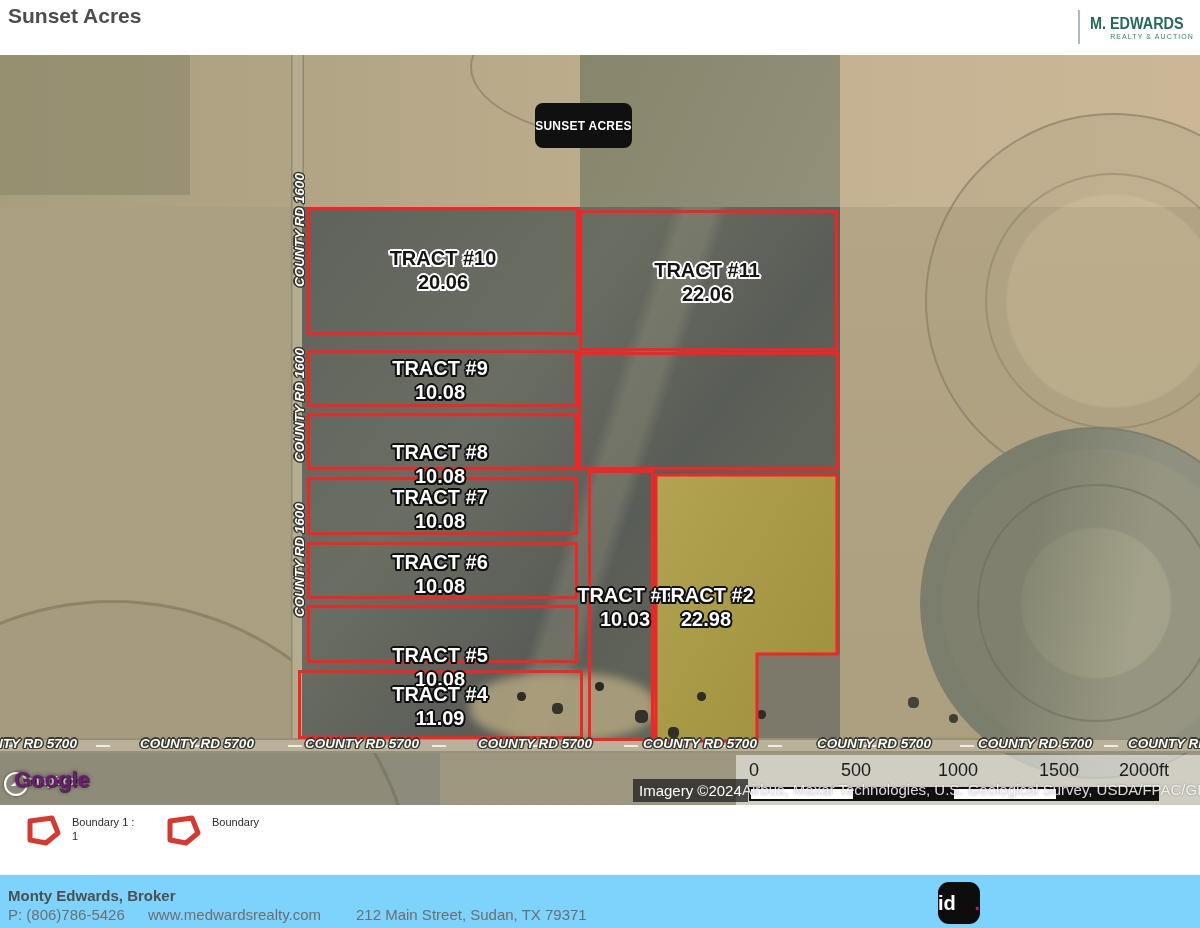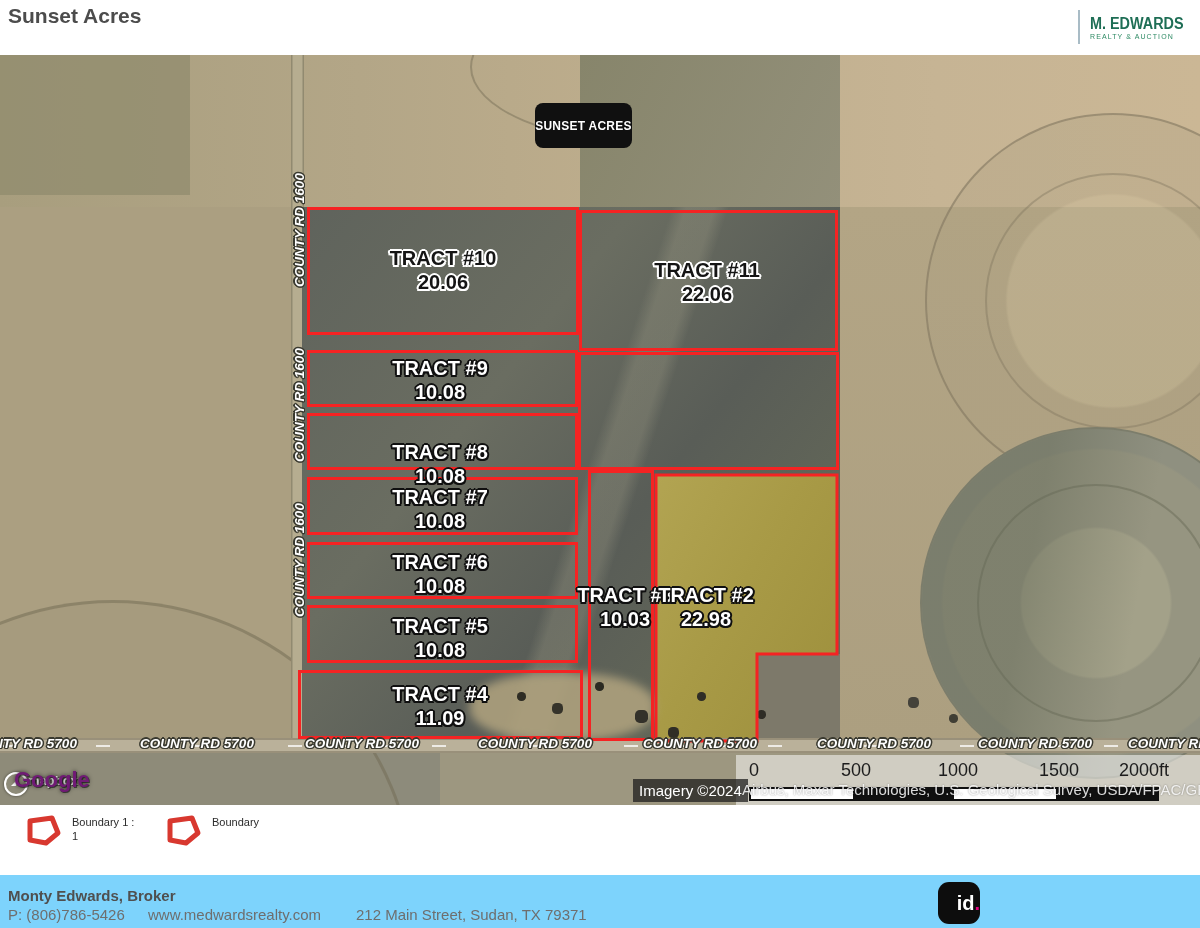--- a/index.html
+++ b/index.html
@@ -14,21 +14,21 @@
   .uc-logo{position:relative;width:120px;height:40px;}
   .uc-globe{position:absolute;left:2px;top:1px;width:26px;height:26px;border-radius:50%;
             background:radial-gradient(circle at 35% 30%,#5cb4e4,#2a6cb5 55%,#123e78 100%);}
   .uc-leaf{position:absolute;left:17px;top:-2px;width:12px;height:16px;background:#3fae49;
            border-radius:0 90% 0 90%;transform:rotate(18deg);}
   .uc-united{position:absolute;left:36px;top:1px;font-size:8px;color:#1c5fa8;}
   .uc-country{position:absolute;left:34px;top:8px;font-size:15px;font-weight:bold;font-style:italic;color:#1c5fa8;}
   .uc-bar{position:absolute;left:0;bottom:0;width:100%;height:13px;background:#1c4f8f;color:#fff;
           font-size:10.5px;font-weight:bold;letter-spacing:.6px;text-align:center;line-height:13px;}
   .logo-divider{width:2px;height:34px;background:#a9bcc6;}
-  .me-logo{display:flex;flex-direction:column;justify-content:center;}
+  .me-logo{display:flex;flex-direction:column;justify-content:center;align-items:flex-end;}
   .me-name{font-size:16px;font-weight:bold;color:#1e6e55;transform:scaleX(.9);transform-origin:left;white-space:nowrap;}
   .me-tagline{font-size:7px;letter-spacing:1.1px;color:#2e8a64;white-space:nowrap;}
 
   
   .map{position:absolute;left:0;top:55px;width:1200px;height:750px;overflow:hidden;background:#ab9f81;}
   .abs{position:absolute;}
   .bg-top{left:0;top:0;width:1200px;height:152px;
           background:linear-gradient(90deg,#a89e7e 0%,#b3a687 30%,#bfae8d 55%,#c6b494 78%,#cbb795 100%);}
   .patch-tl{left:0;top:0;width:190px;height:140px;background:#8e8a6c;opacity:.7;}
   .bg-right{left:840px;top:152px;width:360px;height:535px;background:linear-gradient(180deg,#b3a585,#ac9f80);}
@@ -85,21 +85,21 @@
   .tl{position:absolute;transform:translate(-50%,-50%);text-align:center;font-weight:bold;
       font-size:20px;line-height:24px;white-space:nowrap;}
   .halo-dark{color:#151515;
       text-shadow:2px 0 0 #fff,-2px 0 0 #fff,0 2px 0 #fff,0 -2px 0 #fff,
                   1.5px 1.5px 0 #fff,-1.5px 1.5px 0 #fff,1.5px -1.5px 0 #fff,-1.5px -1.5px 0 #fff;}
   .halo-light{color:#fff;
       text-shadow:2px 0 0 #101010,-2px 0 0 #101010,0 2px 0 #101010,0 -2px 0 #101010,
                   1.5px 1.5px 0 #101010,-1.5px 1.5px 0 #101010,1.5px -1.5px 0 #101010,-1.5px -1.5px 0 #101010;}
   .l10{left:443px;top:215px;} .l11{left:707px;top:227px;} .l9{left:440px;top:325px;}
   .l12{left:707px;top:362px;} .l8{left:440px;top:390px;margin-top:19px;}  .l7{left:440px;top:454px;}
-  .l6{left:440px;top:519px;}  .l5{left:440px;top:583px;text-align:center;}  .l4{left:440px;top:651px;}
+  .l6{left:440px;top:519px;}  .l5{left:440px;top:612px;text-align:center;}  .l4{left:440px;top:651px;}
   .l3{left:625px;top:552px;z-index:3;} .l2{left:706px;top:552px;z-index:4;}
 
   
   .rl{position:absolute;transform:translate(-50%,-50%);font-size:13.5px;font-weight:bold;font-style:italic;
       color:#fff;white-space:nowrap;
       text-shadow:1.5px 0 0 #3a3a30,-1.5px 0 0 #3a3a30,0 1.5px 0 #3a3a30,0 -1.5px 0 #3a3a30,
                   1px 1px 0 #3a3a30,-1px 1px 0 #3a3a30,1px -1px 0 #3a3a30,-1px -1px 0 #3a3a30;}
   .rv{transform:translate(-50%,-50%) rotate(-90deg);}
   .rh1{left:20px;top:688px;} .rh2{left:197px;top:688px;} .rh3{left:362px;top:688px;}
   .rh4{left:535px;top:688px;} .rh5{left:700px;top:688px;} .rh6{left:874px;top:688px;}
@@ -142,21 +142,21 @@
   .legend-label{font-size:11px;color:#2b2b2b;line-height:14px;width:64px;}
   .legend-label.single{width:auto;}
 
   
   .footer{position:absolute;left:0;top:875px;width:1200px;height:53px;background:#7dd3fc;}
   .broker{position:absolute;left:8px;top:12px;font-size:15px;font-weight:bold;color:#4f4f4f;}
   .phone{position:absolute;left:8px;top:31px;font-size:15px;color:#6e6e6e;}
   .website{position:absolute;left:148px;top:31px;font-size:15px;color:#6e6e6e;}
   .address{position:absolute;left:356px;top:31px;font-size:15px;color:#6e6e6e;}
   .id-logo{position:absolute;left:938px;top:7px;width:42px;height:42px;background:#0d0d0d;border-radius:11px;
-      display:flex;align-items:center;justify-content:flex-end;}
+      display:flex;align-items:center;justify-content:space-between;}
   .id-logo .id-t{color:#fff;font-size:20px;font-weight:bold;}
   .id-logo .id-d{color:#e5007e;font-size:20px;font-weight:bold;}
   .disclaimer{position:absolute;left:988px;top:6px;width:212px;}
   .dline{font-size:8.7px;line-height:10.8px;color:#4c4c4c;white-space:nowrap;}
 </style>
 </head>
 <body>
 
 <div class="page">
 

